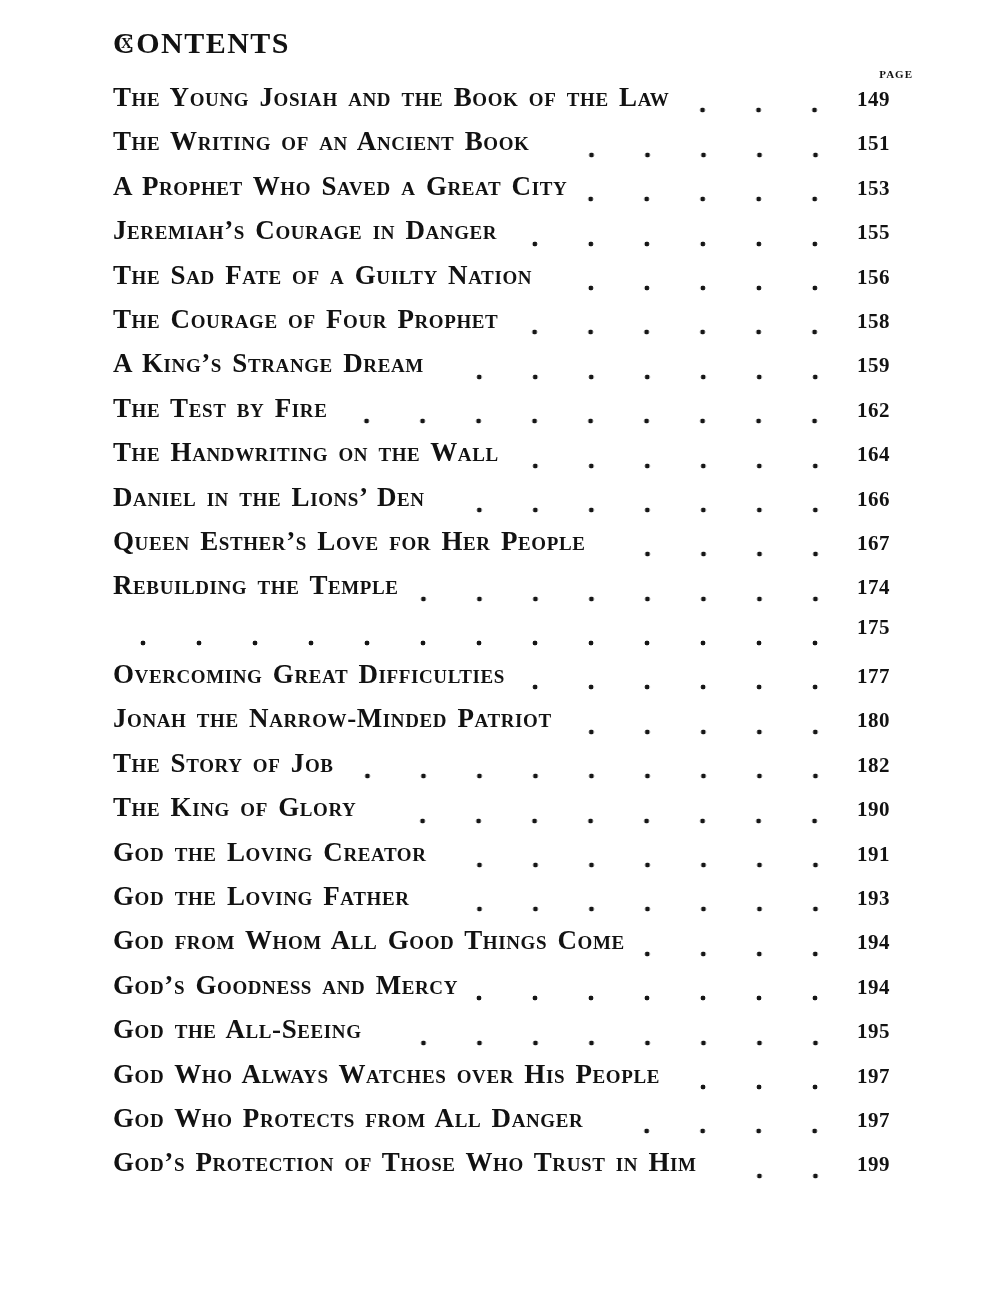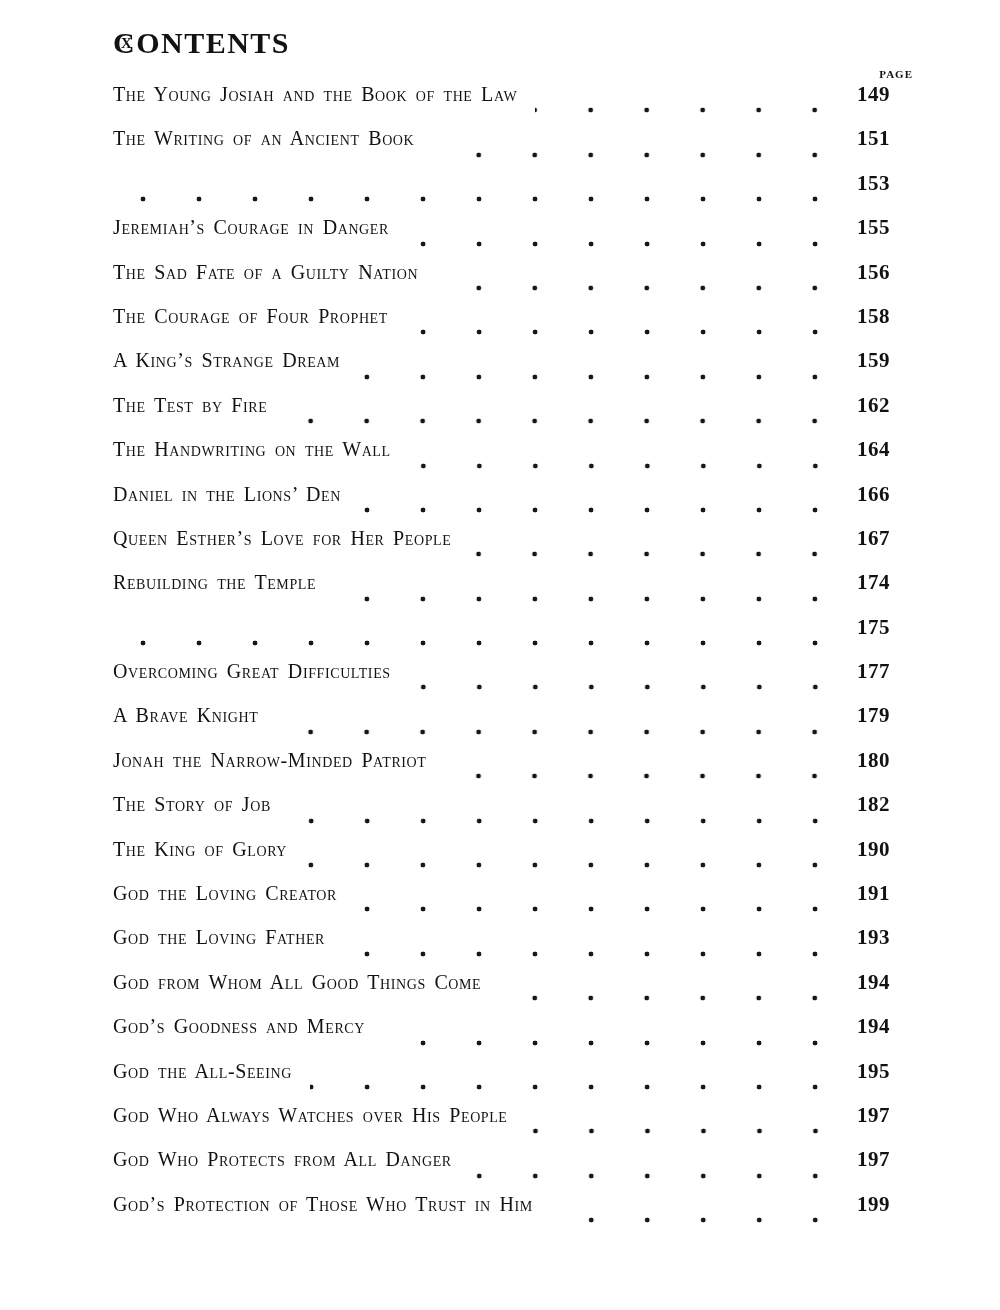--- a/index.html
+++ b/index.html
@@ -51,22 +51,22 @@
   }
   .toc-list {
     margin-top: 2px;
   }
   .toc-row {
     display: flex;
     align-items: baseline;
     height: 44.4px;
   }
   .toc-title {
-    font-size: 20px;
-    font-weight: 400;
+    font-size: 27px;
+    font-weight: 700;
     font-variant: small-caps;
     letter-spacing: 0.6px;
     word-spacing: 3px;
     white-space: nowrap;
   }
   .leader {
     flex: 1 1 auto;
     align-self: stretch;
     margin-left: 18px;
     background-image: radial-gradient(circle, #161616 2.1px, rgba(0,0,0,0) 2.7px);
@@ -103,20 +103,21 @@
           <span class="toc-page">149</span>
         </div>
 
         <div class="toc-row">
           <span class="toc-title">The Writing of an Ancient Book</span>
           <span class="leader"></span>
           <span class="toc-page">151</span>
         </div>
 
         <div class="toc-row">
+          <span class="toc-title">A Prophet Who Saved a Great City</span>
           <span class="leader"></span>
           <span class="toc-page">153</span>
         </div>
 
         <div class="toc-row">
           <span class="toc-title">Jeremiah’s Courage in Danger</span>
           <span class="leader"></span>
           <span class="toc-page">155</span>
         </div>
 
@@ -172,25 +173,20 @@
           <span class="leader"></span>
           <span class="toc-page">175</span>
         </div>
 
         <div class="toc-row">
           <span class="toc-title">Overcoming Great Difficulties</span>
           <span class="leader"></span>
           <span class="toc-page">177</span>
         </div>
 
-        <div class="toc-row">
-          <span class="toc-title">A Brave Knight</span>
-          <span class="leader"></span>
-          <span class="toc-page">179</span>
-        </div>
 
         <div class="toc-row">
           <span class="toc-title">Jonah the Narrow-Minded Patriot</span>
           <span class="leader"></span>
           <span class="toc-page">180</span>
         </div>
 
         <div class="toc-row">
           <span class="toc-title">The Story of Job</span>
           <span class="leader"></span>

